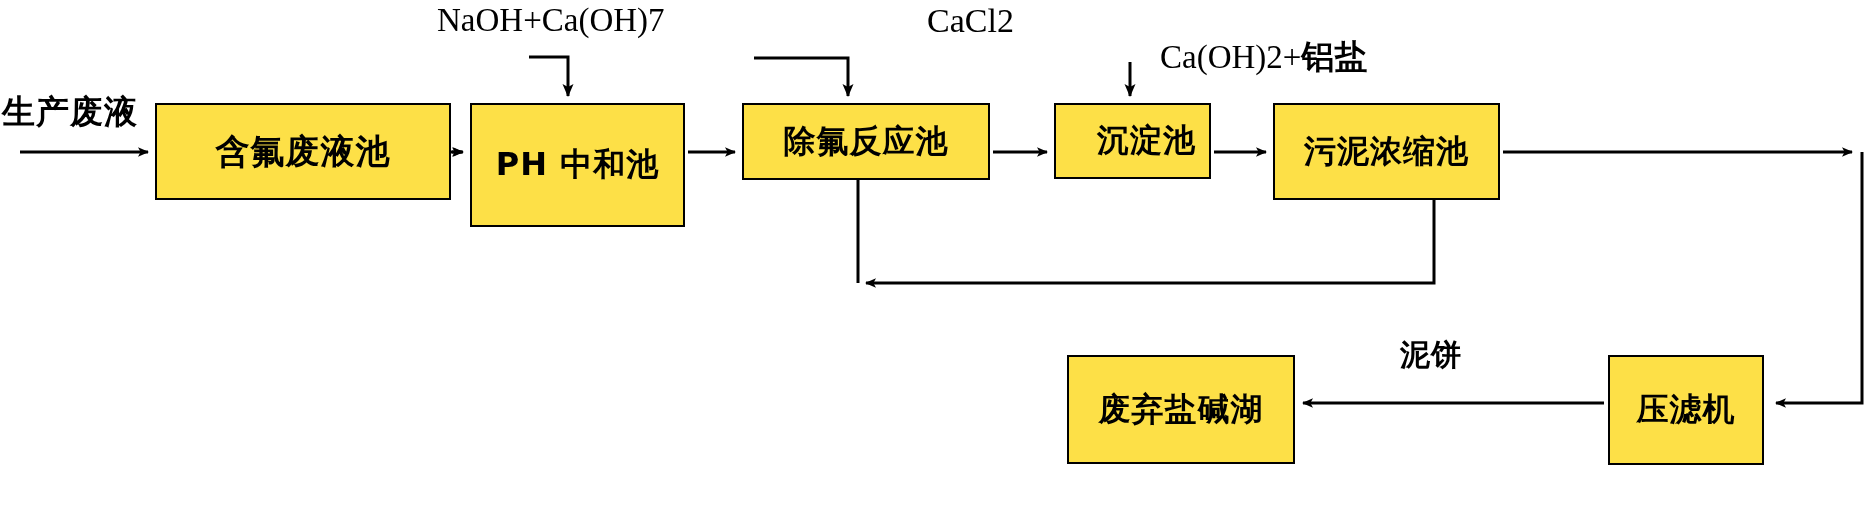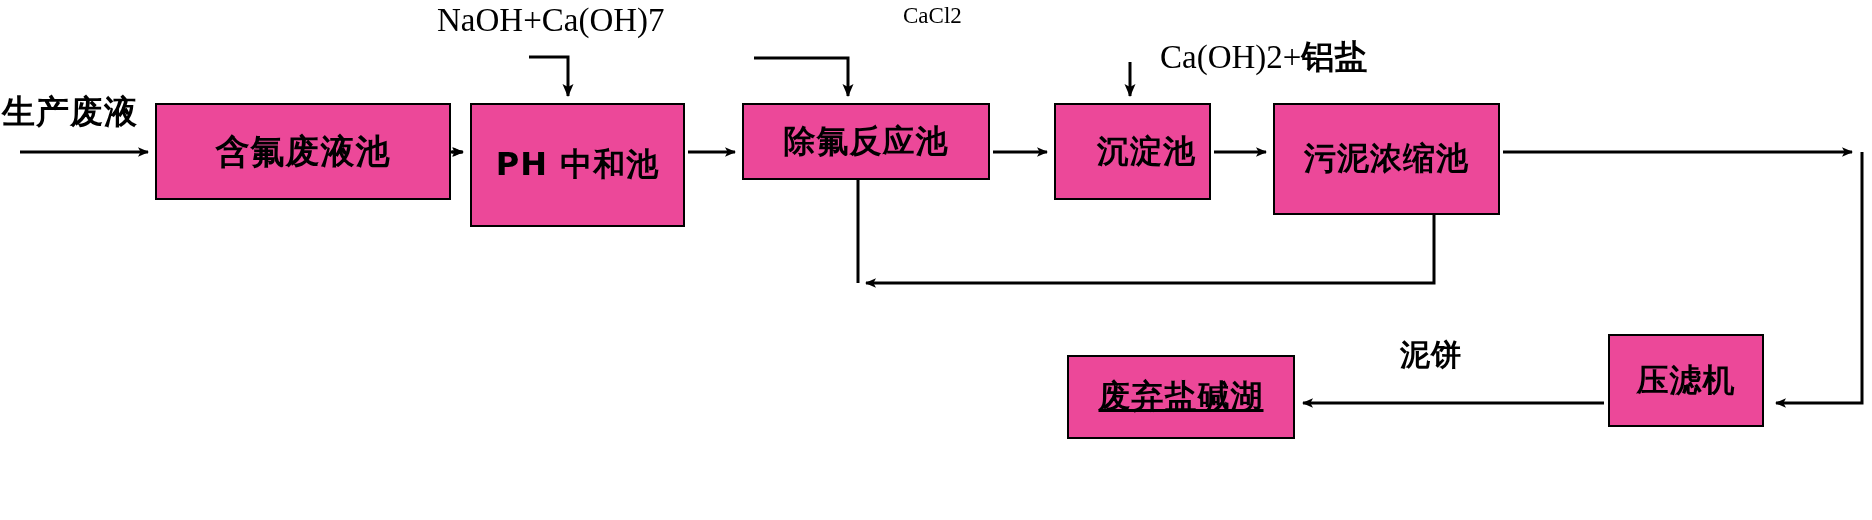--- a/index.html
+++ b/index.html
@@ -22,21 +22,21 @@
     position: absolute;
     left: 0;
     top: 0;
     width: 1872px;
     height: 520px;
   }
   .node-box {
     position: absolute;
     box-sizing: border-box;
     border: 2px solid #000000;
-    background: #ec4899;
+    background: #fde047;
     display: flex;
     align-items: center;
     justify-content: center;
     text-align: center;
     color: #000000;
     font-family: "DejaVu Sans", "Liberation Sans", sans-serif;
     font-weight: 700;
     line-height: 1.05;
     letter-spacing: 1px;
     white-space: nowrap;
@@ -123,41 +123,41 @@
   </div>
 
   <div class="node-box" style="left:470px; top:103px; width:215px; height:124px; font-size:32px;">
     <span class="node-label">PH 中和池</span>
   </div>
 
   <div class="node-box" style="left:742px; top:103px; width:248px; height:77px; font-size:32px;">
     <span class="node-label">除氟反应池</span>
   </div>
 
-  <div class="node-box" style="left:1054px; top:103px; width:157px; height:97px; font-size:32px;padding-left:28px;">
+  <div class="node-box" style="left:1054px; top:103px; width:157px; height:76px; font-size:32px;padding-left:28px;">
     <span class="node-label">沉淀池</span>
   </div>
 
-  <div class="node-box" style="left:1273px; top:103px; width:227px; height:112px; font-size:32px;">
+  <div class="node-box" style="left:1273px; top:103px; width:227px; height:97px; font-size:32px;">
     <span class="node-label">污泥浓缩池</span>
   </div>
 
-  <div class="node-box" style="left:1608px; top:334px; width:156px; height:93px; font-size:32px;">
+  <div class="node-box" style="left:1608px; top:355px; width:156px; height:110px; font-size:32px;">
     <span class="node-label">压滤机</span>
   </div>
 
-  <div class="node-box" style="left:1067px; top:355px; width:228px; height:84px; font-size:32px;text-decoration:underline;">
+  <div class="node-box" style="left:1067px; top:355px; width:228px; height:109px; font-size:32px;">
     <span class="node-label">废弃盐碱湖</span>
   </div>
 
   <div class="free-label label-cjk-bold" style="left:2px; top:95px; font-size:33px;">生产废液</div>
 
   <div class="free-label label-serif" style="left:437px; top:4px; font-size:33px;">NaOH+Ca(OH)7</div>
 
-  <div class="free-label label-serif" style="left:903px; top:4px; font-size:23px;text-align:center;">CaCl2</div>
+  <div class="free-label label-serif" style="left:927px; top:4px; font-size:34px;text-align:center;">CaCl2</div>
 
   <div class="free-label label-mixed" style="left:1160px; top:4px; font-size:33px;">
     <span>Ca(OH)2+</span><span class="cjk-part">铝盐</span>
   </div>
 
   <div class="free-label label-cjk-bold" style="left:1400px; top:340px; font-size:30px;">泥饼</div>
 
 </div>
 
 </body></html>

